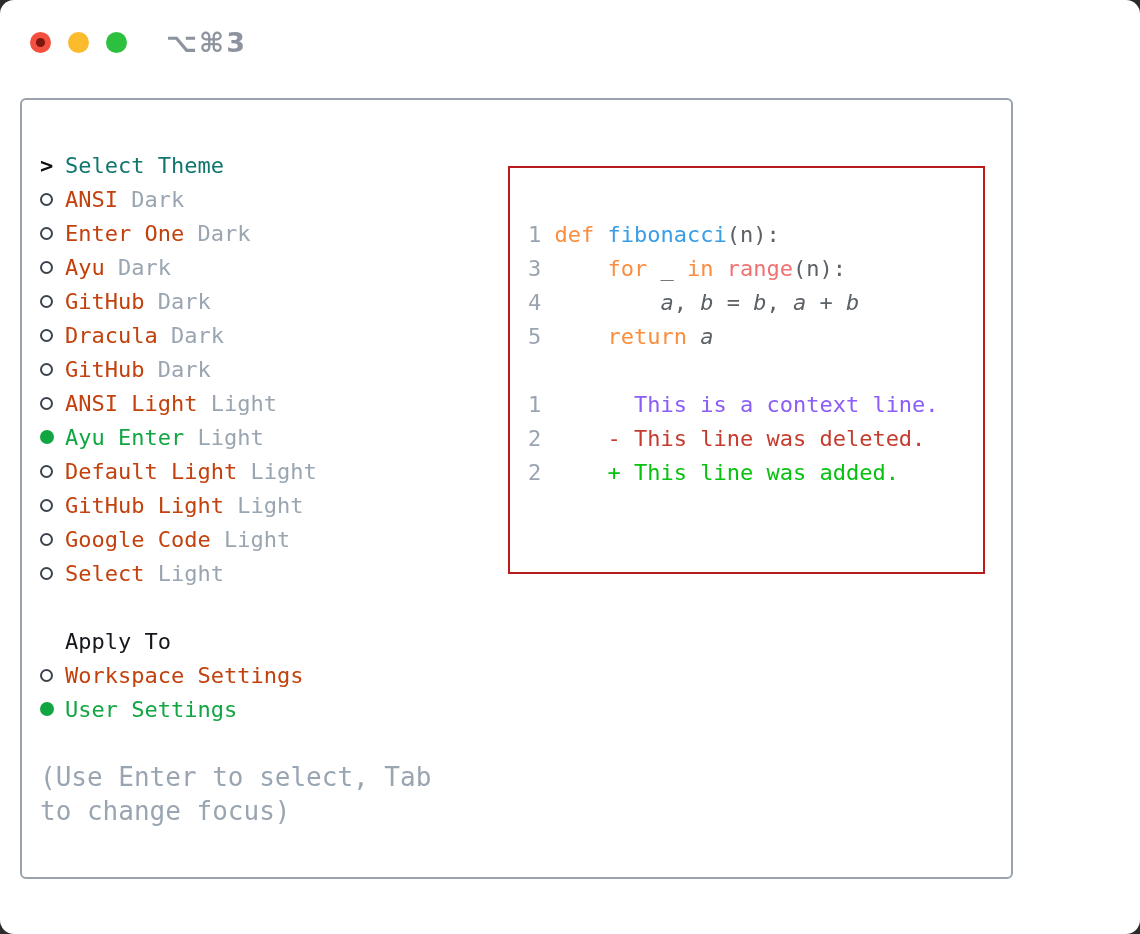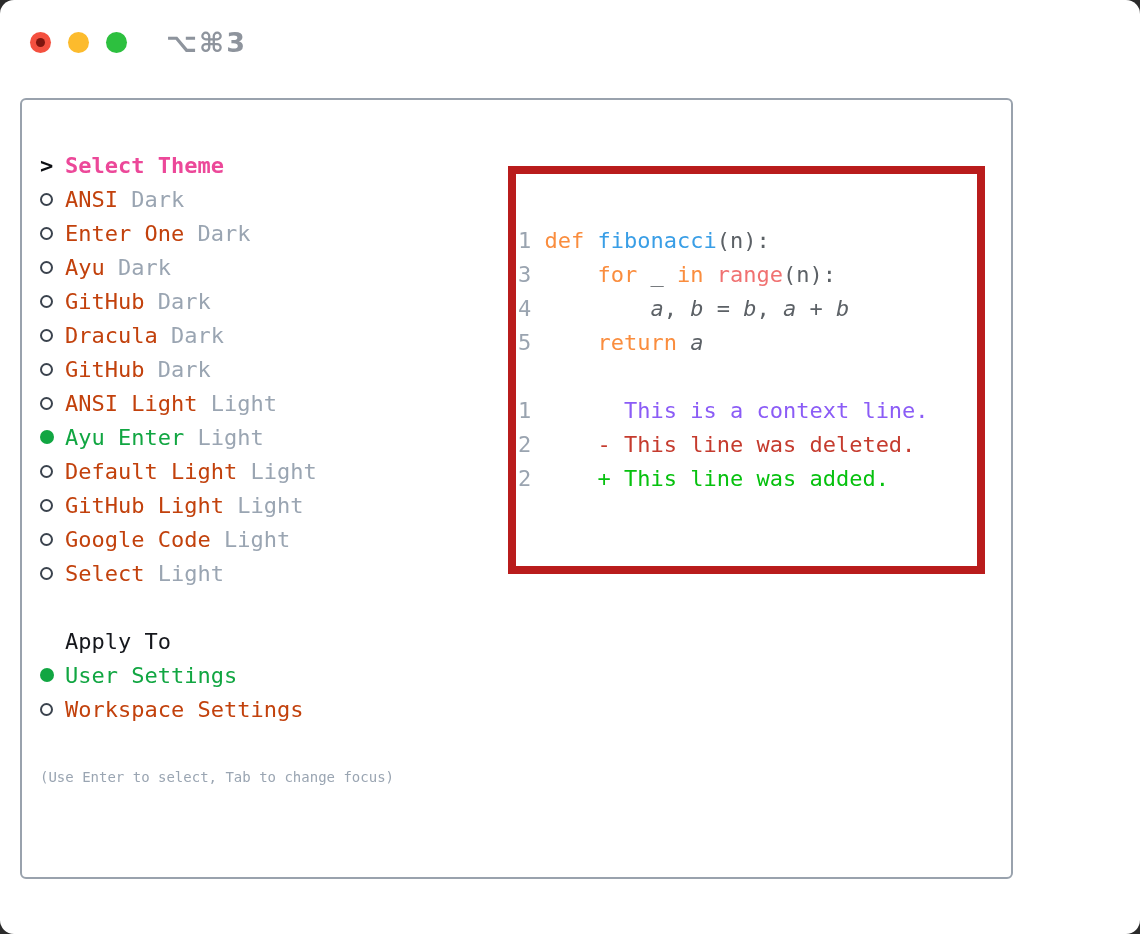--- a/index.html
+++ b/index.html
@@ -28,33 +28,33 @@
     position:absolute;left:20px;top:98px;width:993px;height:781px;
     border:2px solid #99a2ad;border-radius:6px;box-sizing:border-box;background:#fff;
   }
   .left-col{position:absolute;left:18px;top:48px;font-size:22px}
   .row{height:34px;display:flex;align-items:center}
   .gap{height:34px}
   .marker{width:25px;flex:0 0 25px;display:flex;align-items:center}
   .prompt{font-weight:bold;color:#0d0f13}
   .radio{width:13px;height:13px;border:2px solid #3b434e;border-radius:50%;box-sizing:border-box}
   .radio.sel{width:14px;height:14px;border:none;background:#11a642}
-  .header-label{font-weight:bold;color:#ec4899;white-space:pre}
+  .header-label{font-weight:normal;color:#0f766e;white-space:pre}
   .section-label{color:#15171c;white-space:pre}
   .item-name{color:#c2410c;white-space:pre}
   .item-name.selected{color:#11a642}
   .variant{color:#9aa5b2;white-space:pre}
-  .help{width:420px;font-size:14px;line-height:34px;color:#9aa5b2}
+  .help{width:420px;font-size:26px;line-height:34px;color:#9aa5b2}
   
   .right-col{position:absolute;left:478px;top:48px}
   .preview-title{height:34px;line-height:34px;font-size:22px;font-weight:bold;color:#0d0f13}
   .preview-box{
     margin-left:8px;margin-top:18px;width:477px;height:408px;
-    border:8px solid #b91c1c;box-sizing:border-box;background:#fff;
-    padding:50px 0 0 2px;overflow:hidden;
+    border:2px solid #b91c1c;box-sizing:border-box;background:#fff;
+    padding:50px 0 0 18px;overflow:hidden;
   }
   .pline{height:34px;line-height:34px;font-size:22px;white-space:pre}
   .lineno{color:#9aa4b0}
   .tk-kw{color:#fa8d3e}
   .tk-fn{color:#399ee6}
   .tk-builtin{color:#f07171}
   .tk-lit{color:#a37acc}
   .tk-plain{color:#5c6166}
   .tk-var{color:#5c6166;font-style:italic}
   .tk-ctx{color:#8b5cf6}
@@ -175,29 +175,29 @@
       <div class="gap"></div>
 
       <div class="row">
         <span class="marker"></span>
         <span class="section-label">Apply To</span>
       </div>
 
       <div id="apply-items">
           <div class="row">
             <span class="marker">
+              <span class="radio"></span>
+            </span>
+            <span class="item-name">Workspace Settings</span>
+          </div>
+          <div class="row">
+            <span class="marker">
               <span class="radio sel"></span>
             </span>
             <span class="item-name selected">User Settings</span>
-          </div>
-          <div class="row">
-            <span class="marker">
-              <span class="radio"></span>
-            </span>
-            <span class="item-name">Workspace Settings</span>
           </div>
         </div>
 
       <div class="gap"></div>
 
       <div class="help">(Use Enter to select, Tab to change focus)</div>
     </div>
 
     <div class="right-col">
       <div class="preview-box">

